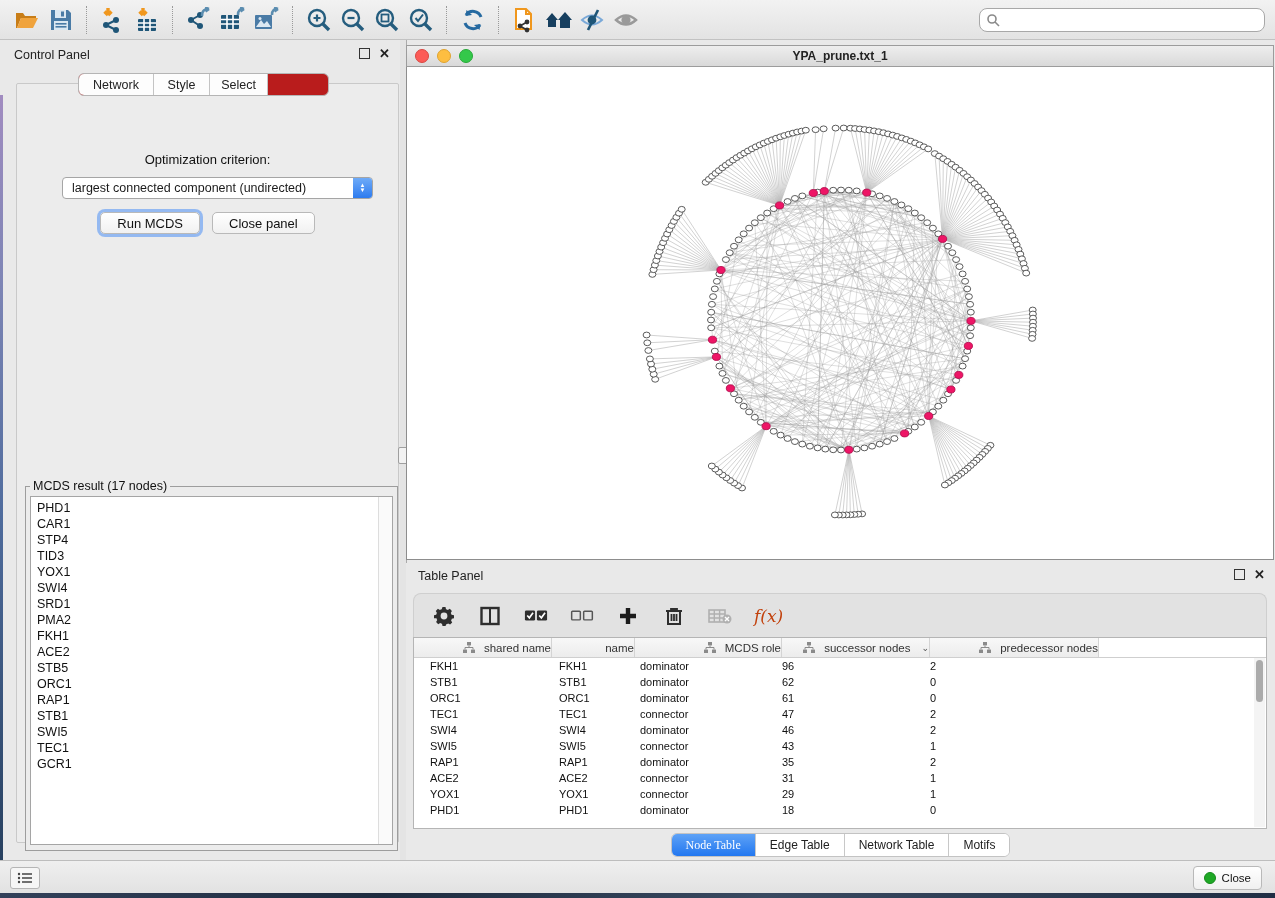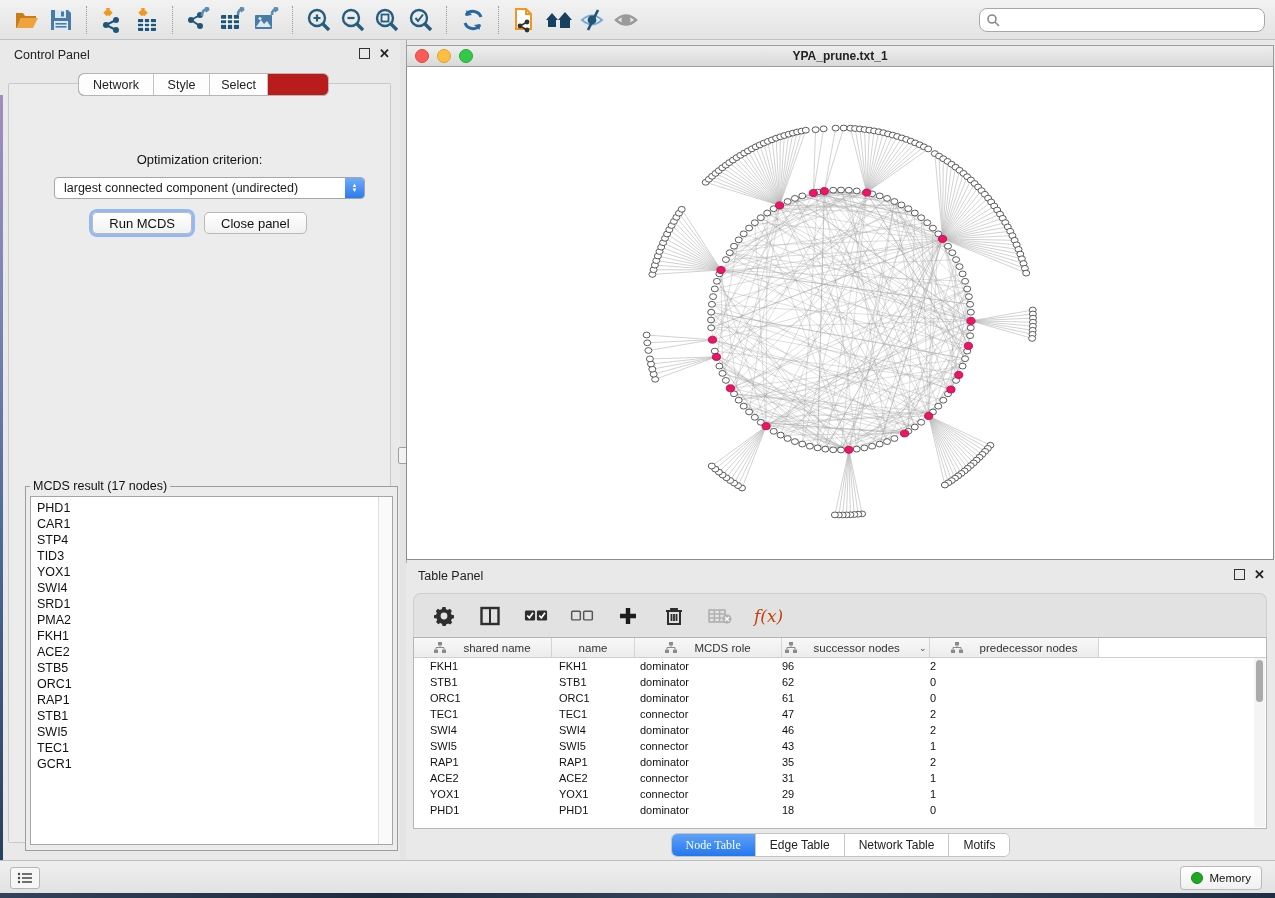--- a/index.html
+++ b/index.html
@@ -22,21 +22,21 @@
   .cp-header{position:absolute;left:14px;top:8px;font-size:12.5px;color:#222;}
   .panel-icons{position:absolute;right:10px;top:8px;display:flex;gap:9px;align-items:center;}
   .float-icon{width:9px;height:9px;border:1.6px solid #333;display:inline-block;}
   .close-icon{font-size:13px;font-weight:bold;color:#222;line-height:9px;}
   .cp-tabs{position:absolute;left:78px;top:33px;display:flex;border:1px solid #b5b5b5;border-radius:6px;
     background:#b91c1c;height:21px;z-index:3;overflow:hidden;}
   .cp-tab{display:flex;align-items:center;justify-content:center;font-size:12.5px;color:#222;
     border-right:1px solid #c4c4c4;background:#fdfdfd;}
   .cp-tab:last-child{border-right:none;}
   .cp-tab.active{background:linear-gradient(#66a6f7,#2e7cf0);color:#fff;border-radius:6px;margin-top:30px;}
-  .cp-content{position:absolute;left:8px;top:43px;width:383px;height:760px;background:#ececec;
+  .cp-content{position:absolute;left:16px;top:43px;width:383px;height:760px;background:#ececec;
     border:1px solid #c9c9c9;border-radius:2px;box-sizing:border-box;}
   .opt-label{position:absolute;left:0;right:0;top:68px;text-align:center;font-size:13px;color:#111;}
   .dropdown{position:absolute;left:45px;top:93px;width:311px;height:22px;background:#fff;
     border:1px solid #a5a5a5;border-radius:4px;display:flex;align-items:center;box-sizing:border-box;}
   .dropdown .dd-text{flex:1;font-size:12.5px;padding-left:9px;white-space:nowrap;overflow:hidden;}
   .dd-stepper{width:19px;align-self:stretch;background:linear-gradient(#6fabf8,#2d7bef);
     border-radius:0 3px 3px 0;display:flex;flex-direction:column;align-items:center;justify-content:center;color:#fff;}
   .dd-stepper span{font-size:6px;line-height:5px;}
   .btn-row{position:absolute;left:0;right:0;top:128px;display:flex;justify-content:center;gap:12px;}
   .mac-btn{height:22px;background:linear-gradient(#ffffff,#f1f1f1);border:1px solid #b9b9b9;border-radius:5px;
@@ -73,21 +73,21 @@
   .table-panel{position:absolute;left:406px;top:563px;width:869px;height:297px;background:#e9e9e9;}
   .tp-header{position:absolute;left:12px;top:6px;font-size:12.5px;color:#222;}
   .tp-toolbar{position:absolute;left:7px;right:8px;top:30px;height:44px;background:#e2e2e2;
     border:1px solid #cfcfcf;border-bottom:none;border-radius:8px 8px 0 0;box-sizing:border-box;
     display:flex;align-items:center;gap:22px;padding-left:18px;}
   .tp-tool{display:flex;align-items:center;justify-content:center;width:24px;height:24px;}
   .fx-label{font:italic 17px "DejaVu Serif",serif;color:#c2410c;}
   .tp-table{position:absolute;left:7px;right:8px;top:74px;height:192px;background:#fff;
     border:1px solid #b5b5b5;box-sizing:border-box;overflow:hidden;}
   .thead{display:flex;height:19px;background:linear-gradient(#f8f8f8,#ececec);border-bottom:1px solid #cfcfcf;}
-  .th{display:flex;align-items:center;justify-content:center;gap:17px;font-size:11.5px;color:#333;
+  .th{display:flex;align-items:center;justify-content:flex-end;gap:9px;font-size:11.5px;color:#333;
     border-right:1px solid #d4d4d4;box-sizing:border-box;flex:0 0 auto;}
   .th.filler{flex:1;border-right:none;background:#fff;}
   .sort-chevron{font-size:9px;color:#555;margin-left:2px;}
   .tbody{position:relative;}
   .trow{display:flex;height:16px;align-items:center;}
   .td{font-size:11px;color:#111;box-sizing:border-box;flex:0 0 auto;white-space:nowrap;overflow:hidden;}
   .td.num{text-align:left;}
   .tscroll{position:absolute;right:1px;top:20px;bottom:1px;width:11px;background:#f4f4f4;}
   .tthumb{position:absolute;left:2px;top:2px;width:7px;height:42px;background:#ababab;border-radius:4px;}
   .tp-tabs{position:absolute;left:0;right:0;top:270px;display:flex;justify-content:center;}
@@ -1183,18 +1183,18 @@
     <div class="sb-left-btn">
       <svg width="16" height="12" viewBox="0 0 16 12">
           <circle cx="2" cy="2" r="1.2" fill="#444"></circle>
           <circle cx="2" cy="6" r="1.2" fill="#444"></circle>
           <circle cx="2" cy="10" r="1.2" fill="#444"></circle>
           <path d="M5 2 H15 M5 6 H15 M5 10 H15" stroke="#444" stroke-width="1.4"></path>
         </svg>
     </div>
     <div class="memory-btn">
       <span class="mem-dot"></span>
-      <span>Memory</span>
+      <span>Close</span>
     </div>
   </div>
 
   <div class="desktop-strip"></div>
 </div>
 
 </body></html>

